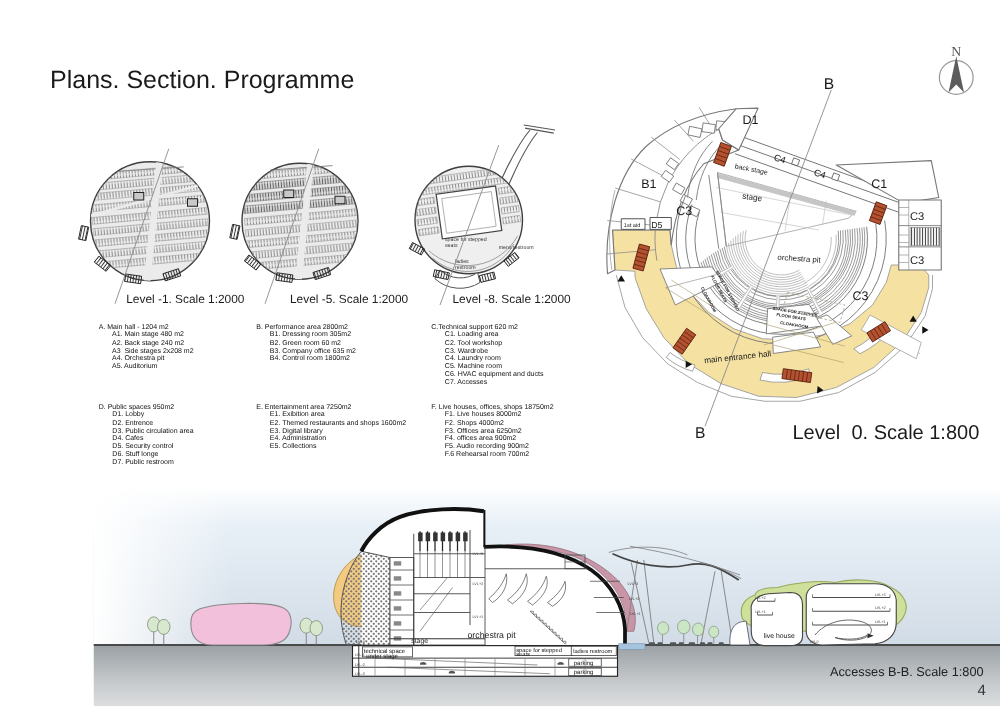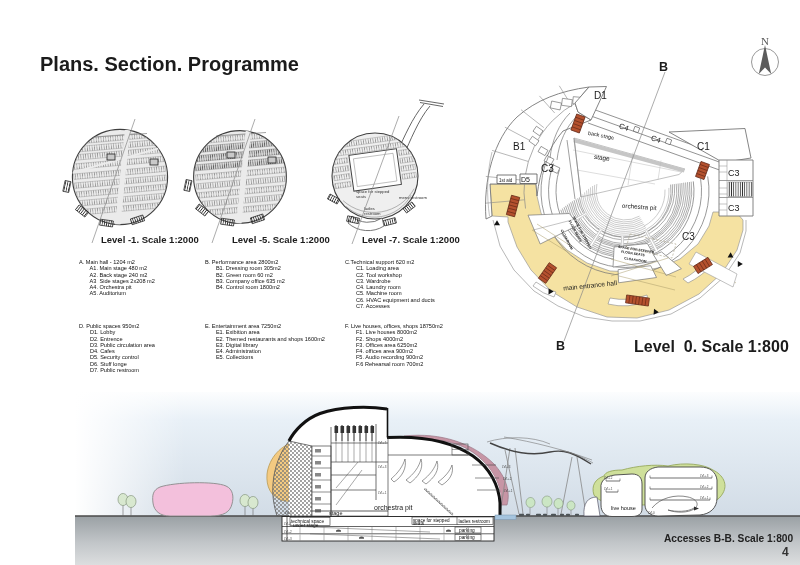--- a/index.html
+++ b/index.html
@@ -1,18 +1,18 @@
 <!DOCTYPE html>
 <html><head>
 <meta charset="utf-8">
 <style>
   html,body{margin:0;padding:0;background:#fff;}
   #page{position:relative;width:800px;height:565px;background:#fff;overflow:hidden;
         font-family:"Liberation Sans", sans-serif;}
-  .t{position:absolute;color:#1c1c1c;white-space:nowrap;font-weight:bold;}
+  .t{position:absolute;color:#1c1c1c;white-space:nowrap;}
   .prog{position:absolute;font-size:5.6px;line-height:6.3px;color:#111;white-space:pre;letter-spacing:0px;}
 </style>
 </head>
 <body>
 <div id="page">
 
 <svg id="art" width="800" height="565" viewBox="0 0 800 565" style="position:absolute;left:0;top:0;">
 <defs>
   <linearGradient id="skyg" x1="0" y1="0" x2="0" y2="1">
     <stop offset="0" stop-color="#ffffff"></stop>
@@ -732,21 +732,21 @@
 </g>
 
 </svg>
 
 <div class="t" style="left:40px;top:53px;font-size:20px;color:#1b1b1b;">Plans.&nbsp;Section.&nbsp;Programme</div>
 
 <div class="t" style="left:101px;top:234px;font-size:9.5px;">Level -1. Scale 1:2000</div>
 
 <div class="t" style="left:232px;top:234px;font-size:9.5px;">Level -5. Scale 1:2000</div>
 
-<div class="t" style="left:362px;top:234px;font-size:9.5px;">Level -7. Scale 1:2000</div>
+<div class="t" style="left:362px;top:234px;font-size:9.5px;">Level -8. Scale 1:2000</div>
 
 <div class="t" style="left:659px;top:60px;font-size:12.5px;">B</div>
 
 <div class="t" style="left:556px;top:339px;font-size:12.5px;">B</div>
 
 <div class="t" style="left:634px;top:338px;font-size:16px;">Level&nbsp; 0. Scale 1:800</div>
 
 <div class="prog" style="left:79px;top:259px;">A. Main hall - 1204 m2
        A1. Main stage 480 m2
        A2. Back stage 240 m2

